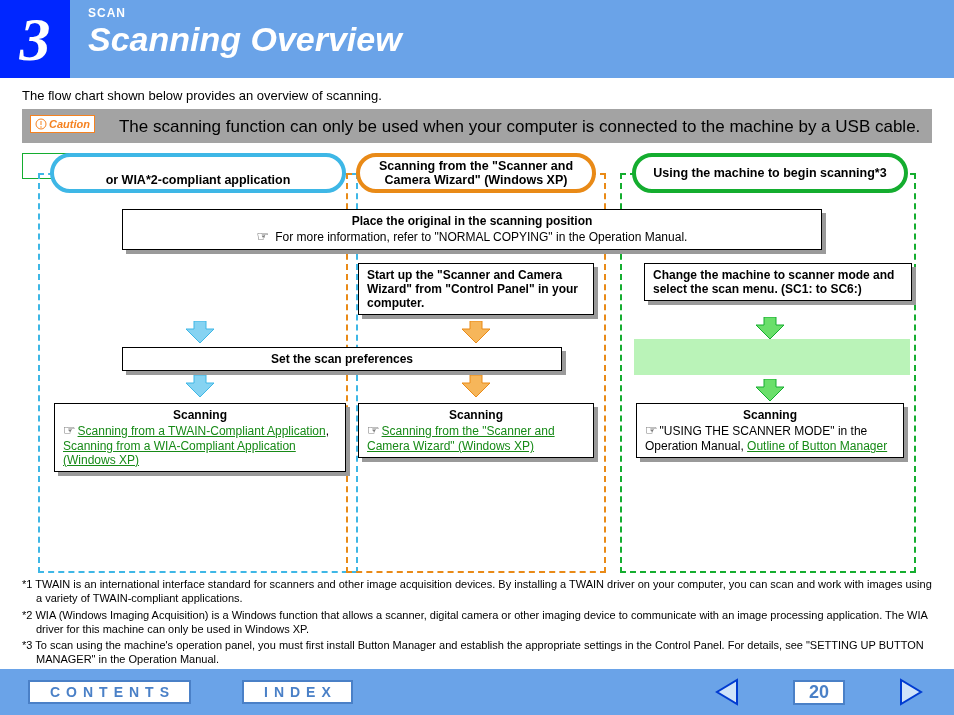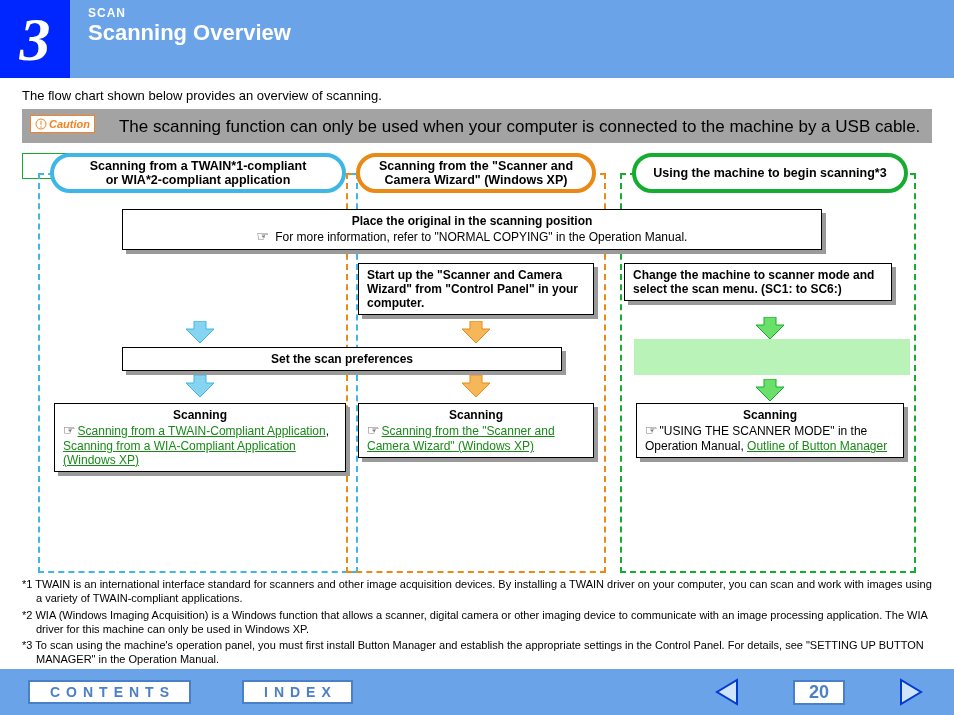--- a/index.html
+++ b/index.html
@@ -3,21 +3,21 @@
 <meta charset="utf-8">
 <style>
   * { box-sizing: border-box; margin: 0; padding: 0; }
   body { font-family: Arial, Helvetica, sans-serif; width: 954px; height: 715px; overflow: hidden; background: #fff; color: #000; font-size: 12px; }
 
   
   .header { display: flex; align-items: stretch; height: 78px; background: #6aa3e8; }
   .chapnum { width: 70px; background: #0026ff; color: #fff; font-style: italic; font-weight: bold; font-size: 62px; text-align: center; display: flex; align-items: center; justify-content: center; font-family: "Times New Roman", serif; }
   .headtext { padding: 6px 18px; color: #fff; }
   .kicker { font-size: 12px; font-weight: bold; letter-spacing: 1px; }
-  .title { font-size: 22px; font-weight: bold; }
+  .title { font-size: 34px; font-weight: bold; font-style: italic; }
 
   .lead { padding: 10px 22px 6px; font-size: 13px; }
 
   
   .caution-row { margin: 0 22px 10px; display:flex; align-items:flex-start; background:#a3a3a3; padding:6px 8px; gap:24px; }
   .caution-badge { background:#fff; border:1px solid #f58220; color:#f58220; padding:2px 4px; font-size:11px; font-style:italic; font-weight:bold; display:flex; align-items:center; gap:2px; }
   .caution-badge svg { width:12px; height:12px; }
   .caution-text { font-size:17px; color:#000; padding-top:2px; }
 
   
@@ -36,21 +36,21 @@
   .lane-green  { left:598px; width:296px; border-color:#14ad2f; }
 
   .box { position:absolute; background:#fff; border:1px solid #000; box-shadow:4px 4px 0 #9a9a9a; padding:4px 8px; font-size:12px; z-index:3; }
   .box b { display:block; text-align:center; }
 
   .place-box { left:100px; top:56px; width:700px; text-align:center; }
   .place-box .sub { display:flex; align-items:center; justify-content:center; gap:4px; font-size:12px; }
 
   .b-start1 { left:32px;  top:110px; width:292px; font-weight:bold; }
   .b-start2 { left:336px; top:110px; width:236px; font-weight:bold; }
-  .b-start3 { left:602px; top:110px; width:268px; font-weight:bold; }
+  .b-start3 { left:622px; top:110px; width:268px; font-weight:bold; }
 
   .b-pref   { left:100px; top:194px; width:440px; text-align:center; font-weight:bold; }
 
   .b-pref-g { left:614px; top:188px; width:268px; border:1px solid #14ad2f; background:#fff; font-size:11.5px; text-align:center; z-index:3; }
   .b-pref-g .t { font-weight:bold; }
   .b-pref-g-bg { position:absolute; left:612px; top:186px; width:276px; height:36px; background:#baf3b8; z-index:2; }
 
   .b-scan1 { left:32px;  top:250px; width:292px; }
   .b-scan2 { left:336px; top:250px; width:236px; }
   .b-scan3 { left:614px; top:250px; width:268px; }
@@ -100,21 +100,21 @@
 </div>
 
 <div class="flow">
 
   <div class="lane lane-blue"></div>
   <div class="lane lane-orange"></div>
   <div class="lane lane-green"></div>
 
   <div class="pill pill-blue">
     <div>
-      <span>Scanning from a TWAIN*1-compliant</span><br>
+      <br>
       <span>or WIA*2-compliant application</span>
     </div>
   </div>
   <div class="pill pill-orange">
     <div>
       <span>Scanning from the "Scanner and</span><br>
       <span>Camera Wizard" (Windows XP)</span>
     </div>
   </div>
   <div class="pill pill-green">

